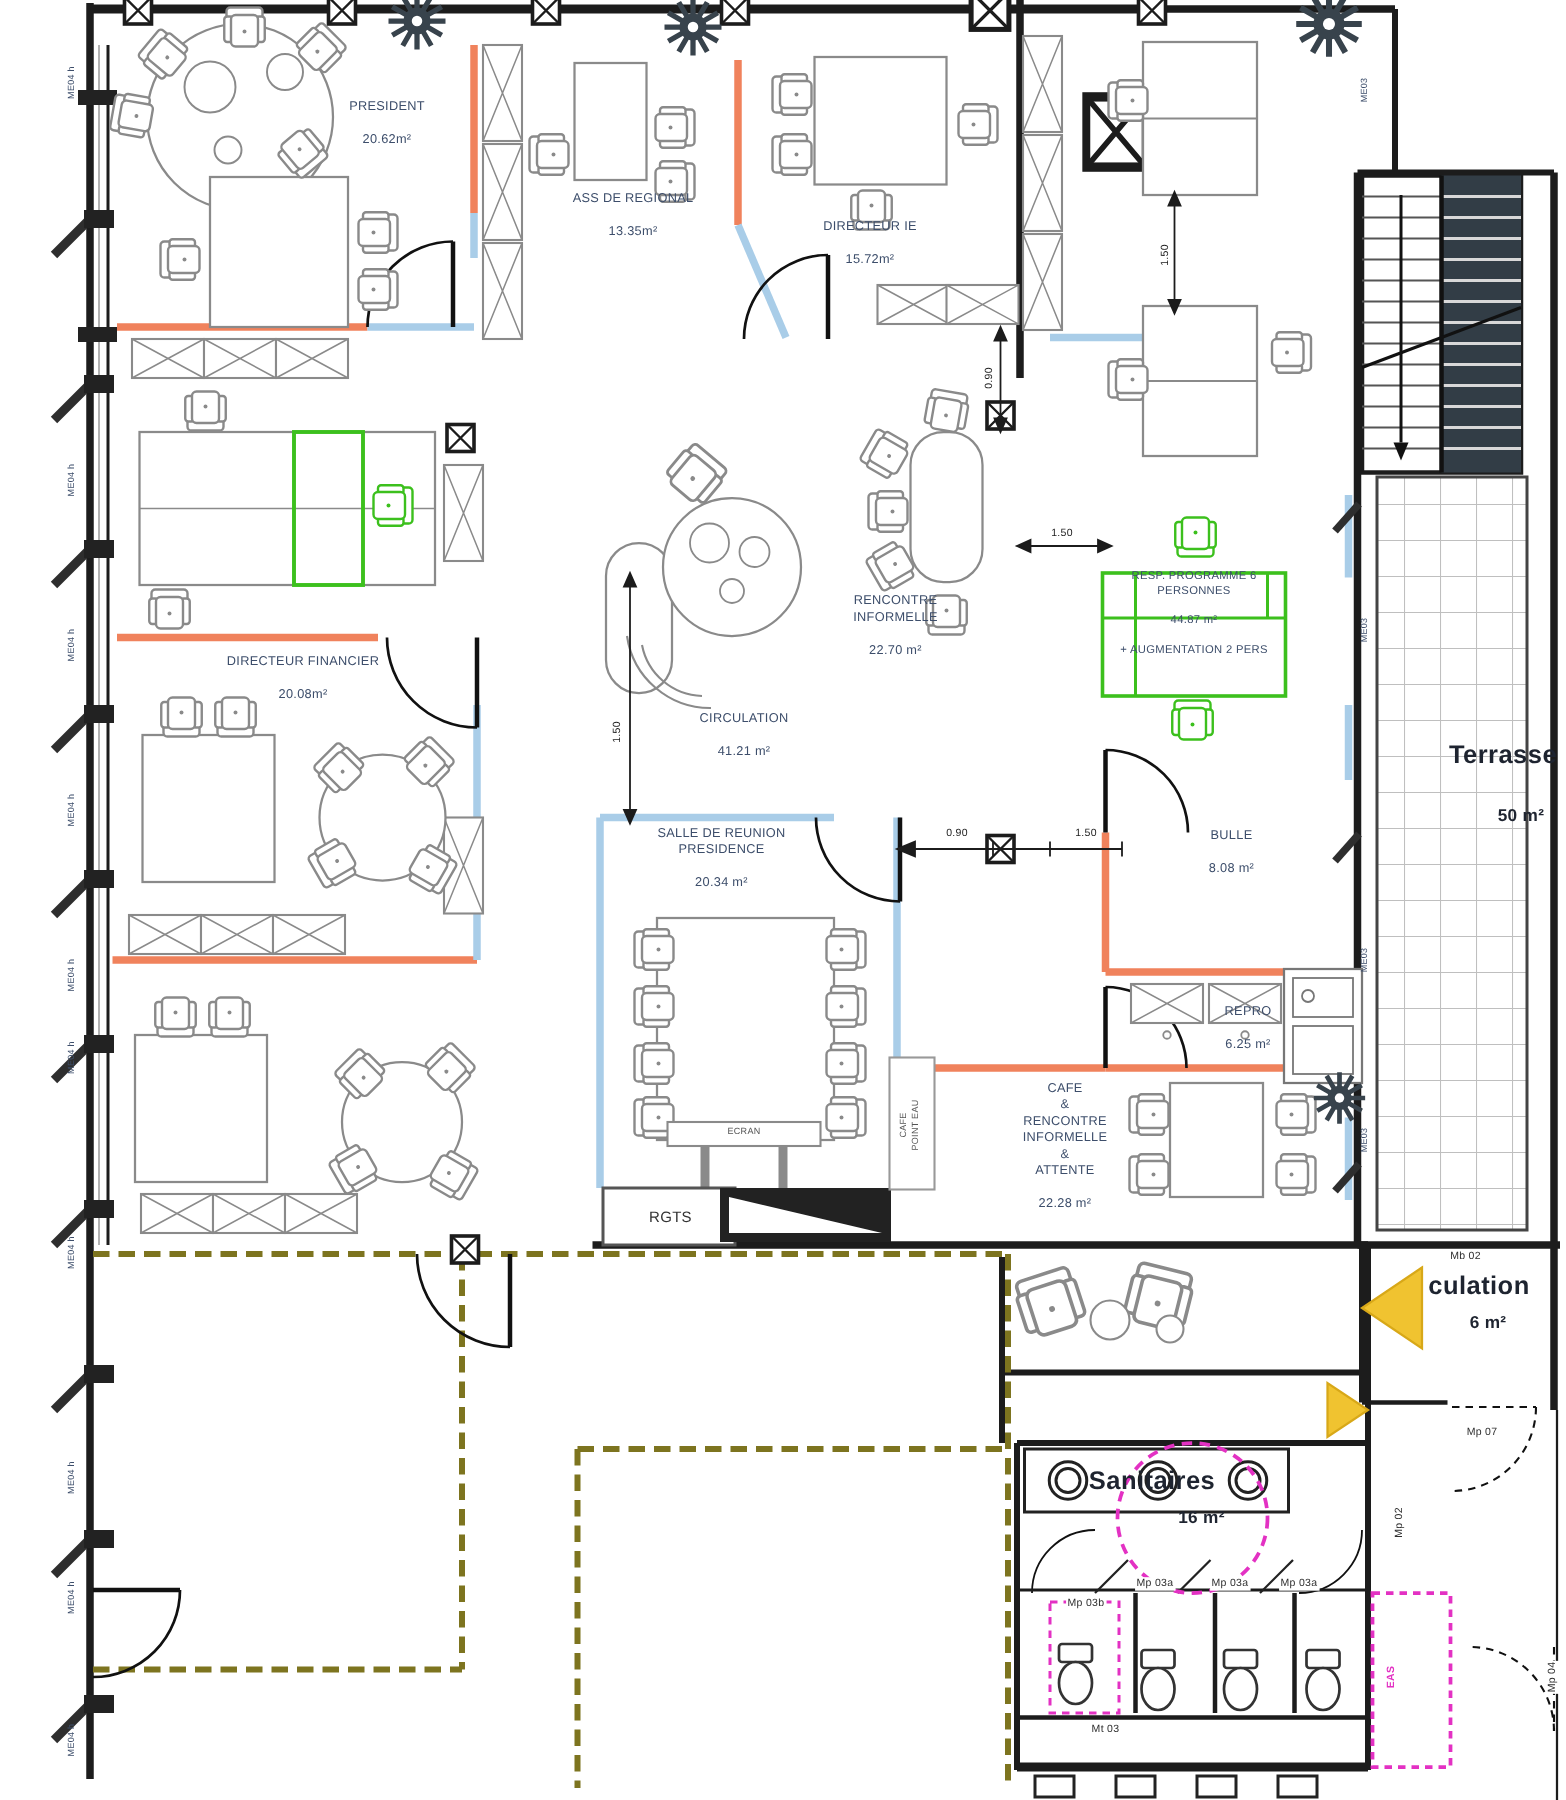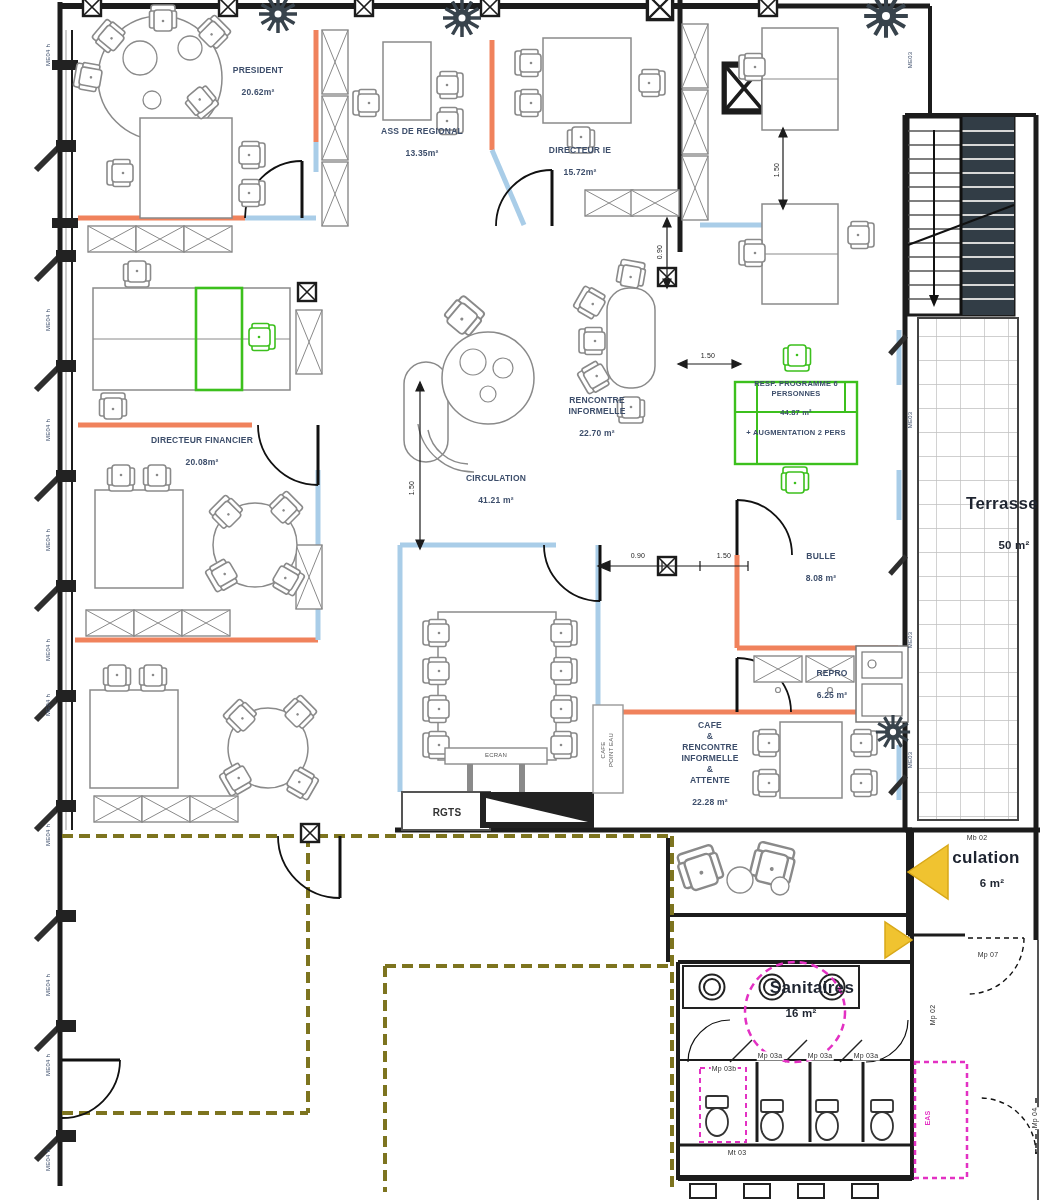--- a/index.html
+++ b/index.html
@@ -1,20 +1,20 @@
 <!DOCTYPE html>
 <html><head>
 <meta charset="utf-8">
 <style>
   html,body{margin:0;padding:0;background:#fff}
   .plan{position:relative;width:1044px;height:1200px;background:#ffffff;overflow:hidden;
         font-family:"Liberation Sans",sans-serif}
   .plan svg{position:absolute;left:0;top:0}
   .lbl{position:absolute;transform:translate(-50%,-50%);text-align:center;color:#3d4e6b;
-       font-size:8.5px;font-weight:700;line-height:1.3;white-space:pre-line;letter-spacing:.2px;z-index:5}
+       font-size:8.5px;font-weight:400;line-height:1.3;white-space:pre-line;letter-spacing:.2px;z-index:5}
   .rname,.rarea,.rnote{display:block}
   .big{font-size:17px;font-weight:700;color:#1e2430;letter-spacing:.3px;white-space:nowrap}
   .med{font-size:11.5px;font-weight:600;color:#1e2430;white-space:nowrap}
   .sm{font-size:7px;font-weight:400;color:#2e2e2e;background:#fff;padding:0 1px;white-space:nowrap}
   .tiny{font-size:6px;color:#555;font-weight:400}
   .dim{font-size:7px;color:#1c1c1c;background:#fff;padding:0 1px;white-space:nowrap;font-weight:400}
   .vert{transform:translate(-50%,-50%) rotate(-90deg)}
   .mag{color:#e331c3;font-weight:700}
   .gr{color:#3d4e6b}
 </style>
@@ -511,20 +511,25 @@
 <div class="lbl" style="left:796px;top:408px;font-size:7.5px">
   <span class="rname">RESP. PROGRAMME 6
 PERSONNES</span>
   <span class="rarea">44.87 m²</span>
   <span class="rnote">+ AUGMENTATION 2 PERS</span>
 </div>
 <div class="lbl" style="left:496px;top:490px">
   <span class="rname">CIRCULATION</span>
   <span class="rarea">41.21 m²</span>
 </div>
+<div class="lbl" style="left:481px;top:572px">
+  <span class="rname">SALLE DE REUNION
+PRESIDENCE</span>
+  <span class="rarea">20.34 m²</span>
+</div>
 <div class="lbl" style="left:821px;top:568px">
   <span class="rname">BULLE</span>
   <span class="rarea">8.08 m²</span>
 </div>
 <div class="lbl" style="left:832px;top:685px">
   <span class="rname">REPRO</span>
   <span class="rarea">6.25 m²</span>
 </div>
 <div class="lbl" style="left:710px;top:764px">
   <span class="rname">CAFE
@@ -533,21 +538,21 @@
 INFORMELLE
 &amp;
 ATTENTE</span>
   <span class="rarea">22.28 m²</span>
 </div>
 
 <div class="lbl big" style="left:1002px;top:504px">Terrasse</div>
 <div class="lbl med" style="left:1014px;top:545px">50 m²</div>
 <div class="lbl big" style="left:986px;top:858px">culation</div>
 <div class="lbl med" style="left:992px;top:883px">6 m²</div>
-<div class="lbl big" style="left:812px;top:988px">Sanitaires</div>
+<div class="lbl big" style="left:768px;top:988px">Sanitaires</div>
 <div class="lbl med" style="left:801px;top:1013px">16 m²</div>
 
 <div class="lbl" style="left:447px;top:812px;font-size:10px;color:#333">RGTS</div>
 <div class="lbl tiny" style="left:496px;top:756px">ECRAN</div>
 <div class="lbl tiny vert" style="left:608px;top:750px">CAFE
 POINT EAU</div>
 
 <div class="lbl sm" style="left:737px;top:1153px">Mt 03</div>
 <div class="lbl sm" style="left:770px;top:1056px">Mp 03a</div>
 <div class="lbl sm" style="left:820px;top:1056px">Mp 03a</div>

